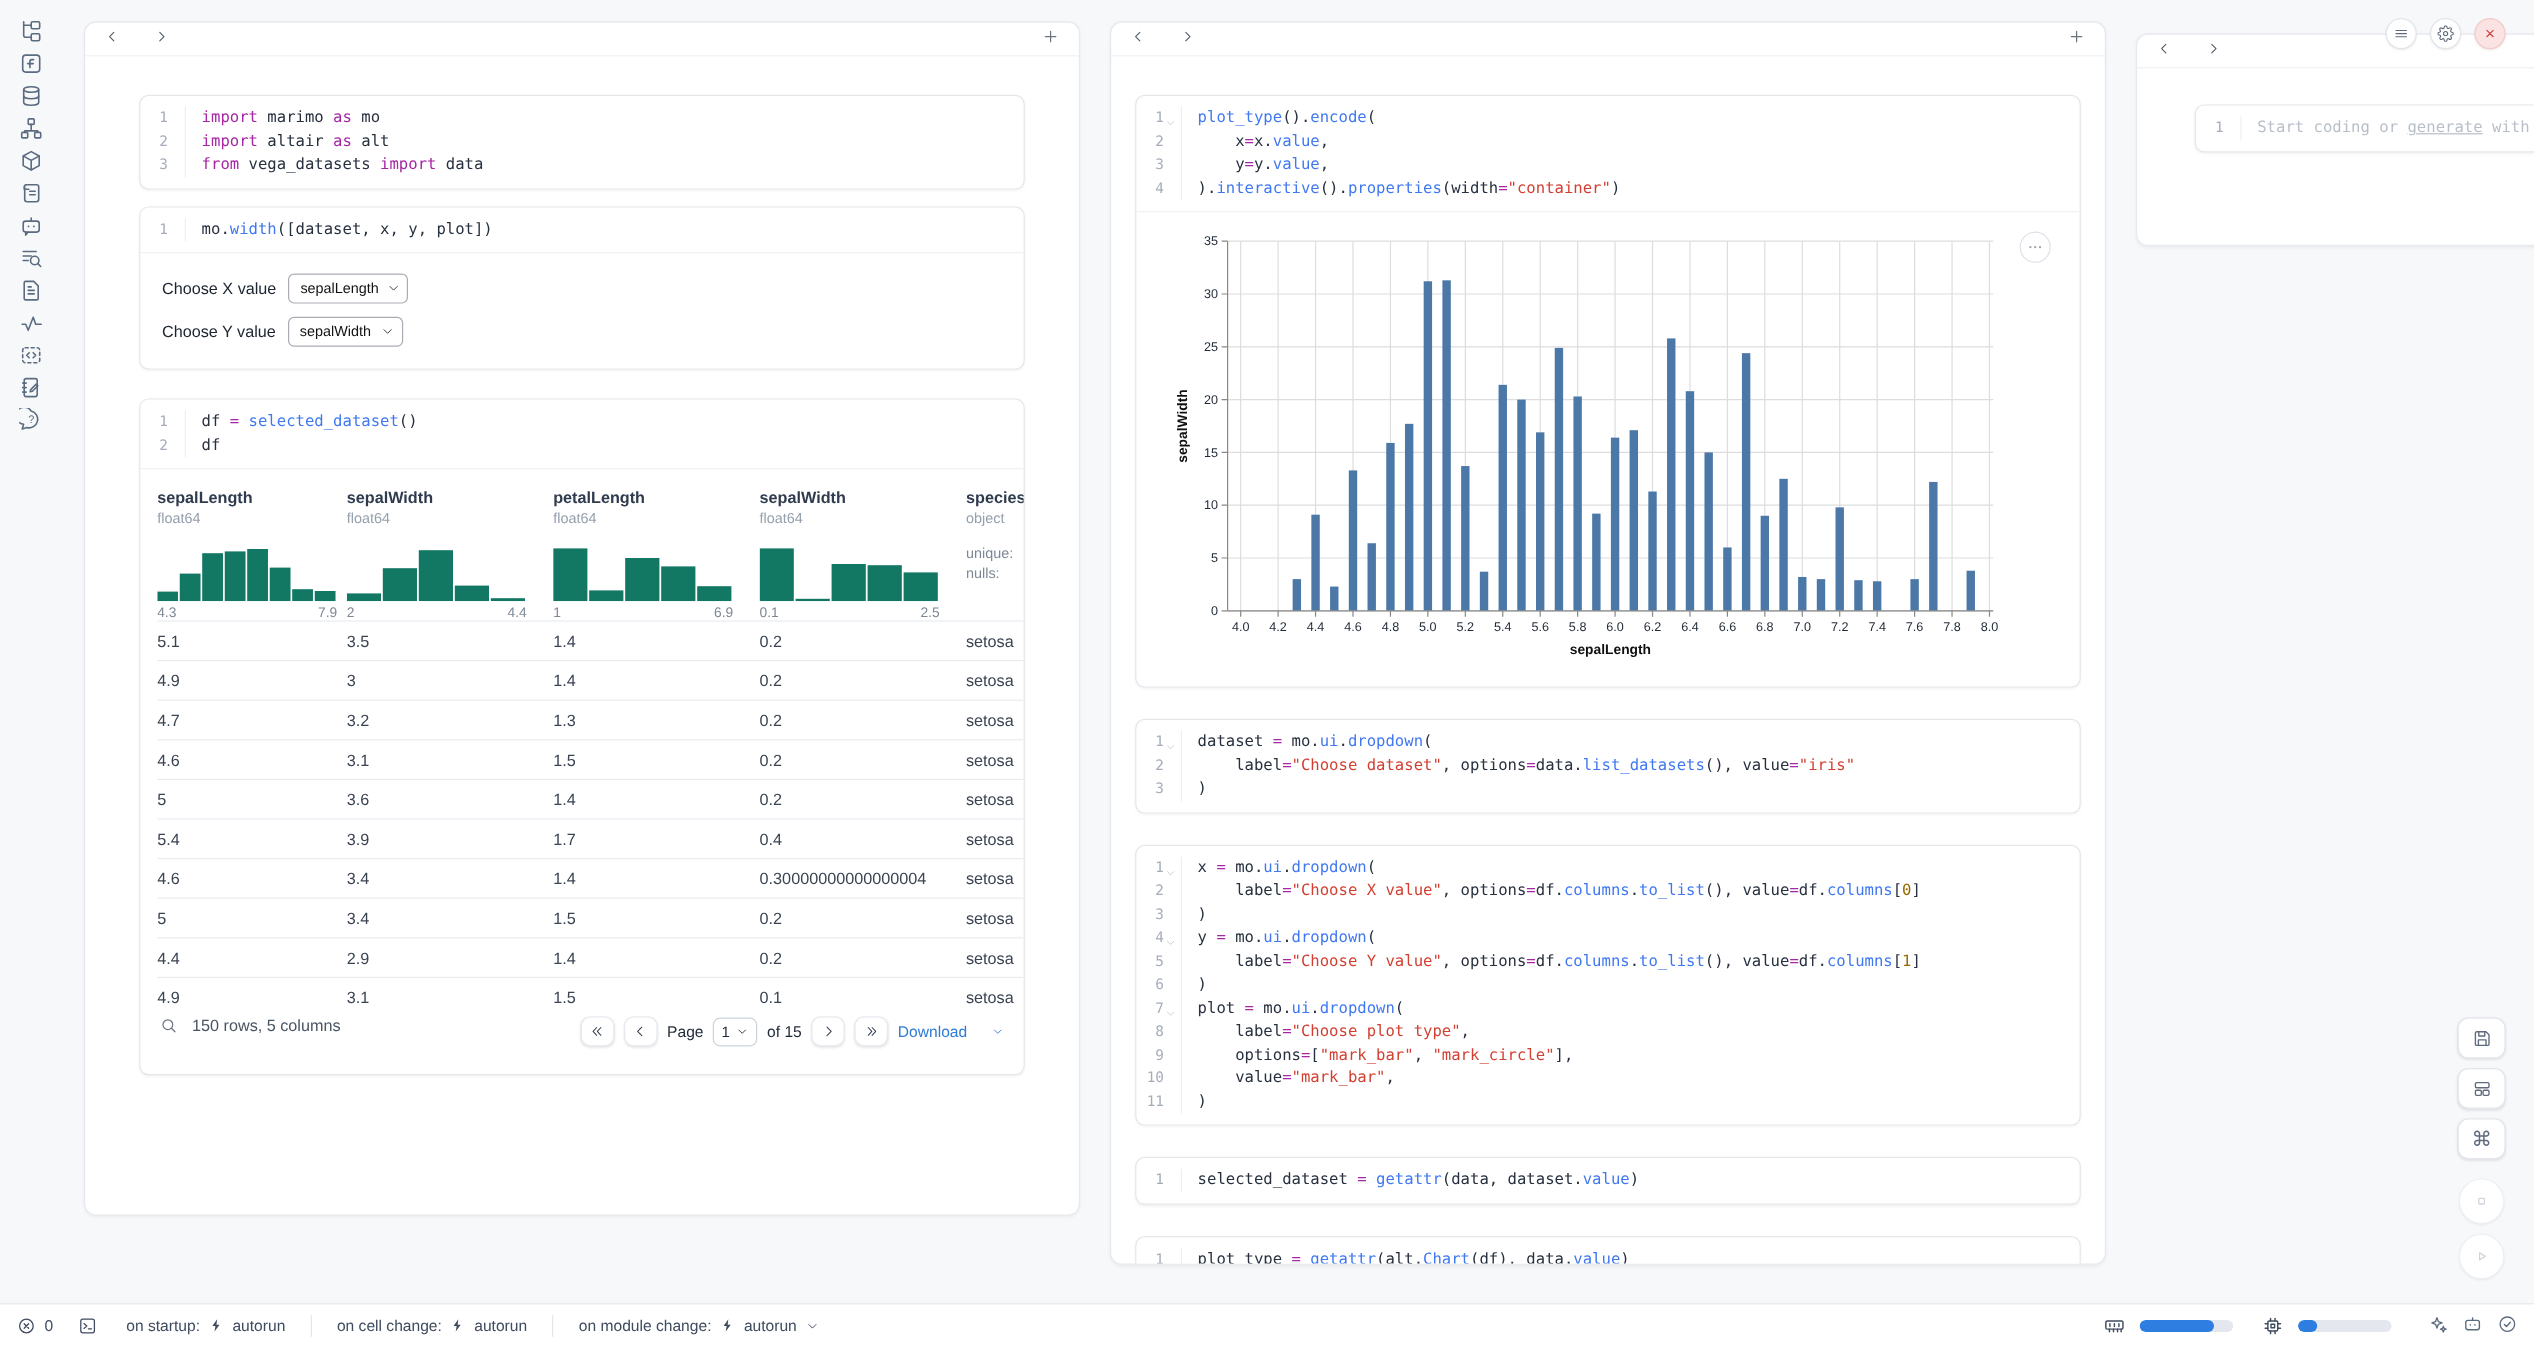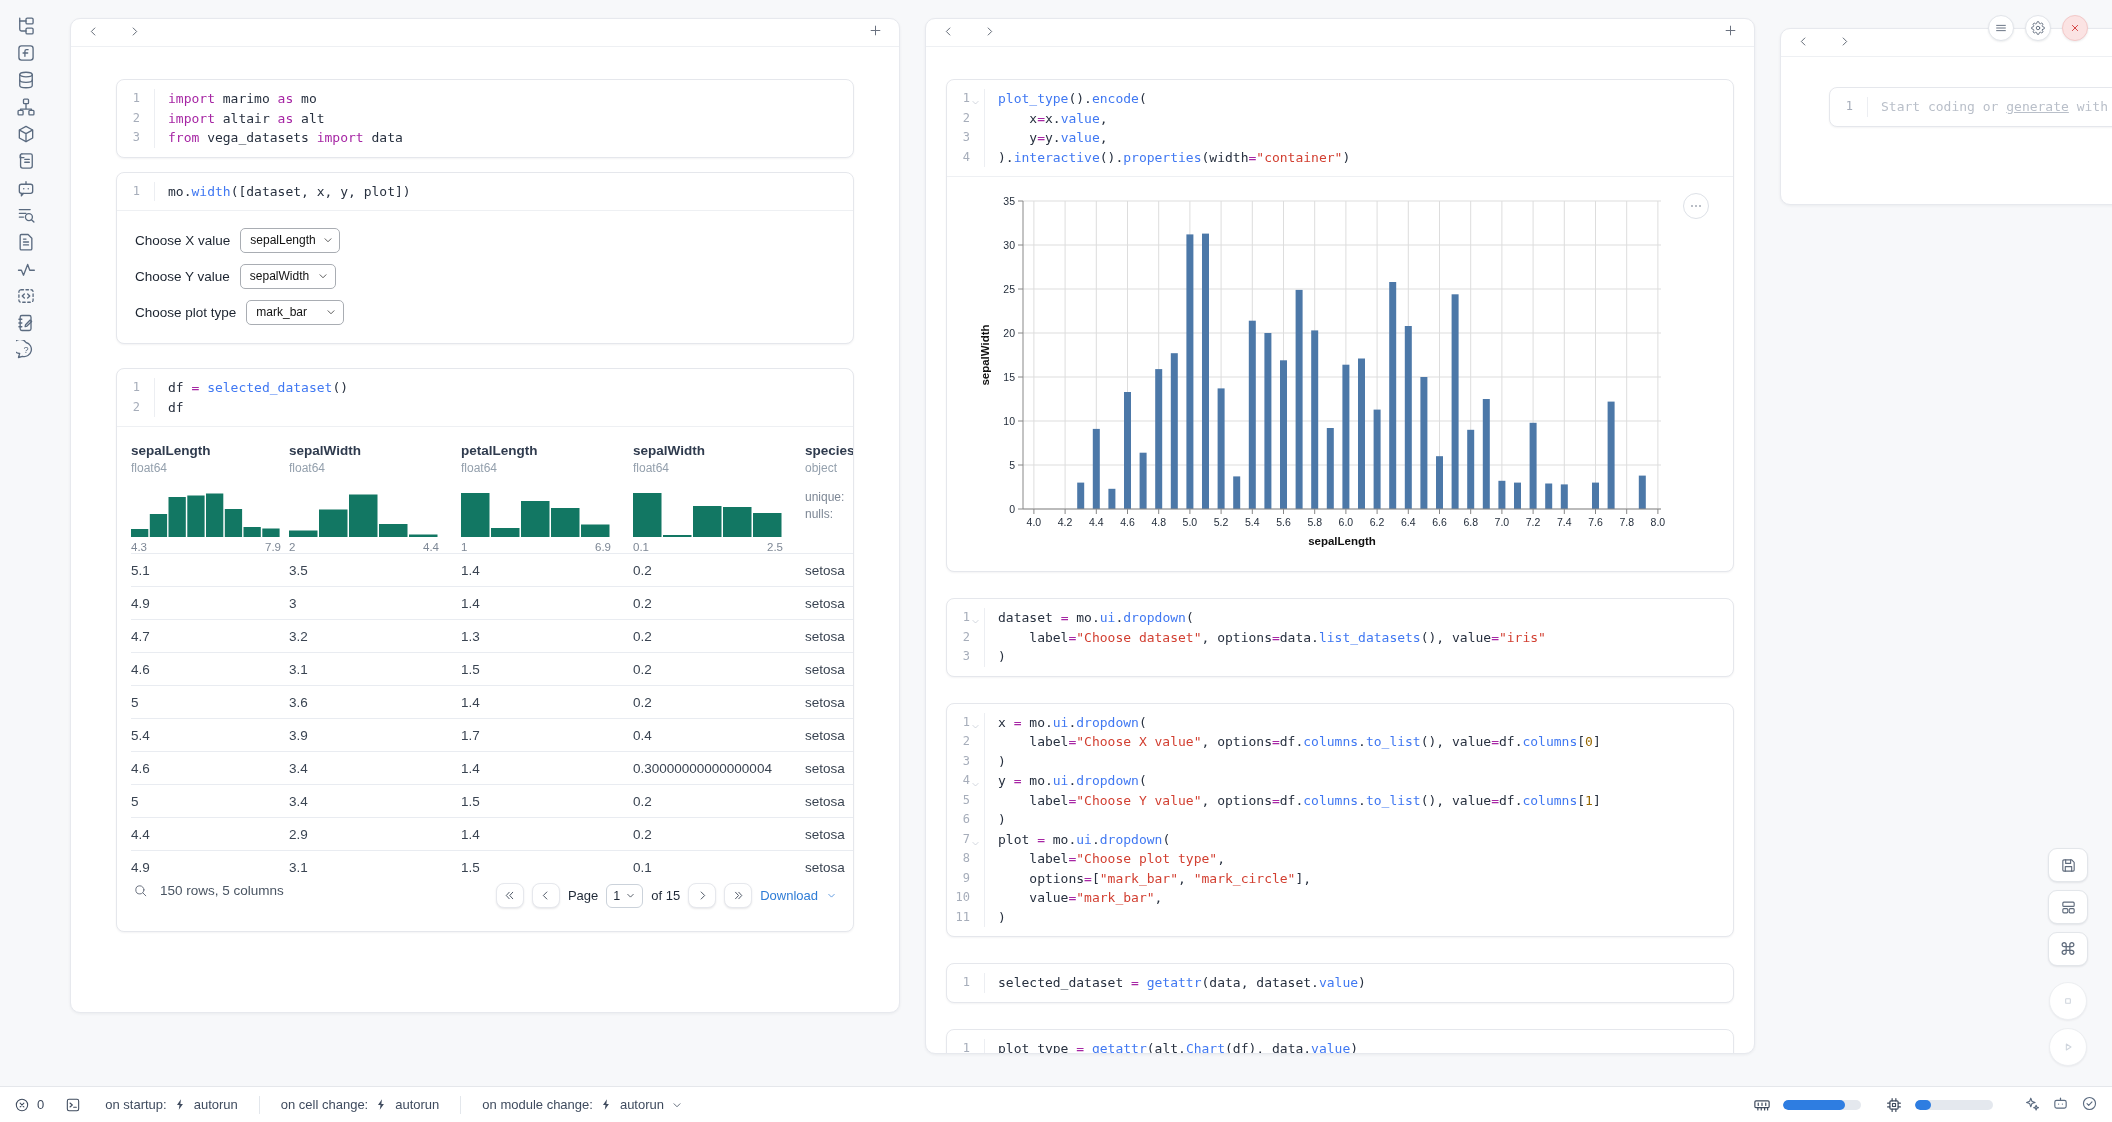--- a/index.html
+++ b/index.html
@@ -64,21 +64,21 @@
   .trow:first-of-type { border-top:1px solid #e2e6eb; margin-top:10px; }
   .td { flex:none; padding-right:10px; white-space:nowrap; }
   .tfoot { display:flex; align-items:flex-start; height:48px; padding:0 16px; gap:12px;
     color:#4a5563; font-size:13.5px; }
   .tfoot .spacer { margin-left:auto; }
   .pgbtn { width:28px; height:25px; background:#fff; border:1px solid #e6e8ed; border-radius:8px;
     box-shadow:0 1px 2px rgba(16,24,40,.1); display:inline-flex; align-items:center;
     justify-content:center; color:#374151; cursor:pointer; }
   .pgselect { display:inline-flex; align-items:center; gap:5px; border:1px solid #cbd2da;
     border-radius:6px; height:24px; padding:0 6px; font-size:12.5px; color:#1f2937; cursor:pointer; }
-  .dl { color:#2e7cd6; display:inline-flex; align-items:center; gap:8px; cursor:pointer; }
+  .dl { color:#2e7cd6; display:inline-flex; align-items:center; gap:20px; cursor:pointer; }
   .pg-group { display:inline-flex; align-items:center; gap:8px; font-size:13px; color:#1f2937; }
   
   .chart-wrap { position:relative; padding:14px 0 14px 30px; }
   .vega-actions { position:absolute; left:736px; top:16px; width:26px; height:26px;
     border-radius:50%; border:1px solid #dde1e7; background:#fff; color:#9aa2ad;
     display:flex; align-items:center; justify-content:center; cursor:pointer; }
   
   .placeholder { color:#b9bfc9; }
   .placeholder .u { text-decoration:underline; }
   
@@ -282,31 +282,20 @@
                   <svg viewBox="0 0 24 24" fill="none" stroke="currentColor" stroke-width="1.6" stroke-linecap="round" stroke-linejoin="round" width="12" height="12">
                     <path d="M6 9.5l6 6 6-6"></path>
                   </svg>
                 </span>
               </span>
             </div>
             <div class="ctl-row">
               <span>Choose Y value</span>
               <span class="select" style="width: 96px;">
                 <span>sepalWidth</span>
-                <span class="chev" style="display: inline-flex; align-items: center;">
-                  <svg viewBox="0 0 24 24" fill="none" stroke="currentColor" stroke-width="1.6" stroke-linecap="round" stroke-linejoin="round" width="12" height="12">
-                    <path d="M6 9.5l6 6 6-6"></path>
-                  </svg>
-                </span>
-              </span>
-            </div>
-            <div class="ctl-row">
-              <span>Choose plot type</span>
-              <span class="select" style="width: 98px;">
-                <span>mark_bar</span>
                 <span class="chev" style="display: inline-flex; align-items: center;">
                   <svg viewBox="0 0 24 24" fill="none" stroke="currentColor" stroke-width="1.6" stroke-linecap="round" stroke-linejoin="round" width="12" height="12">
                     <path d="M6 9.5l6 6 6-6"></path>
                   </svg>
                 </span>
               </span>
             </div>
           </div>
         </div>
         <div class="cell">

